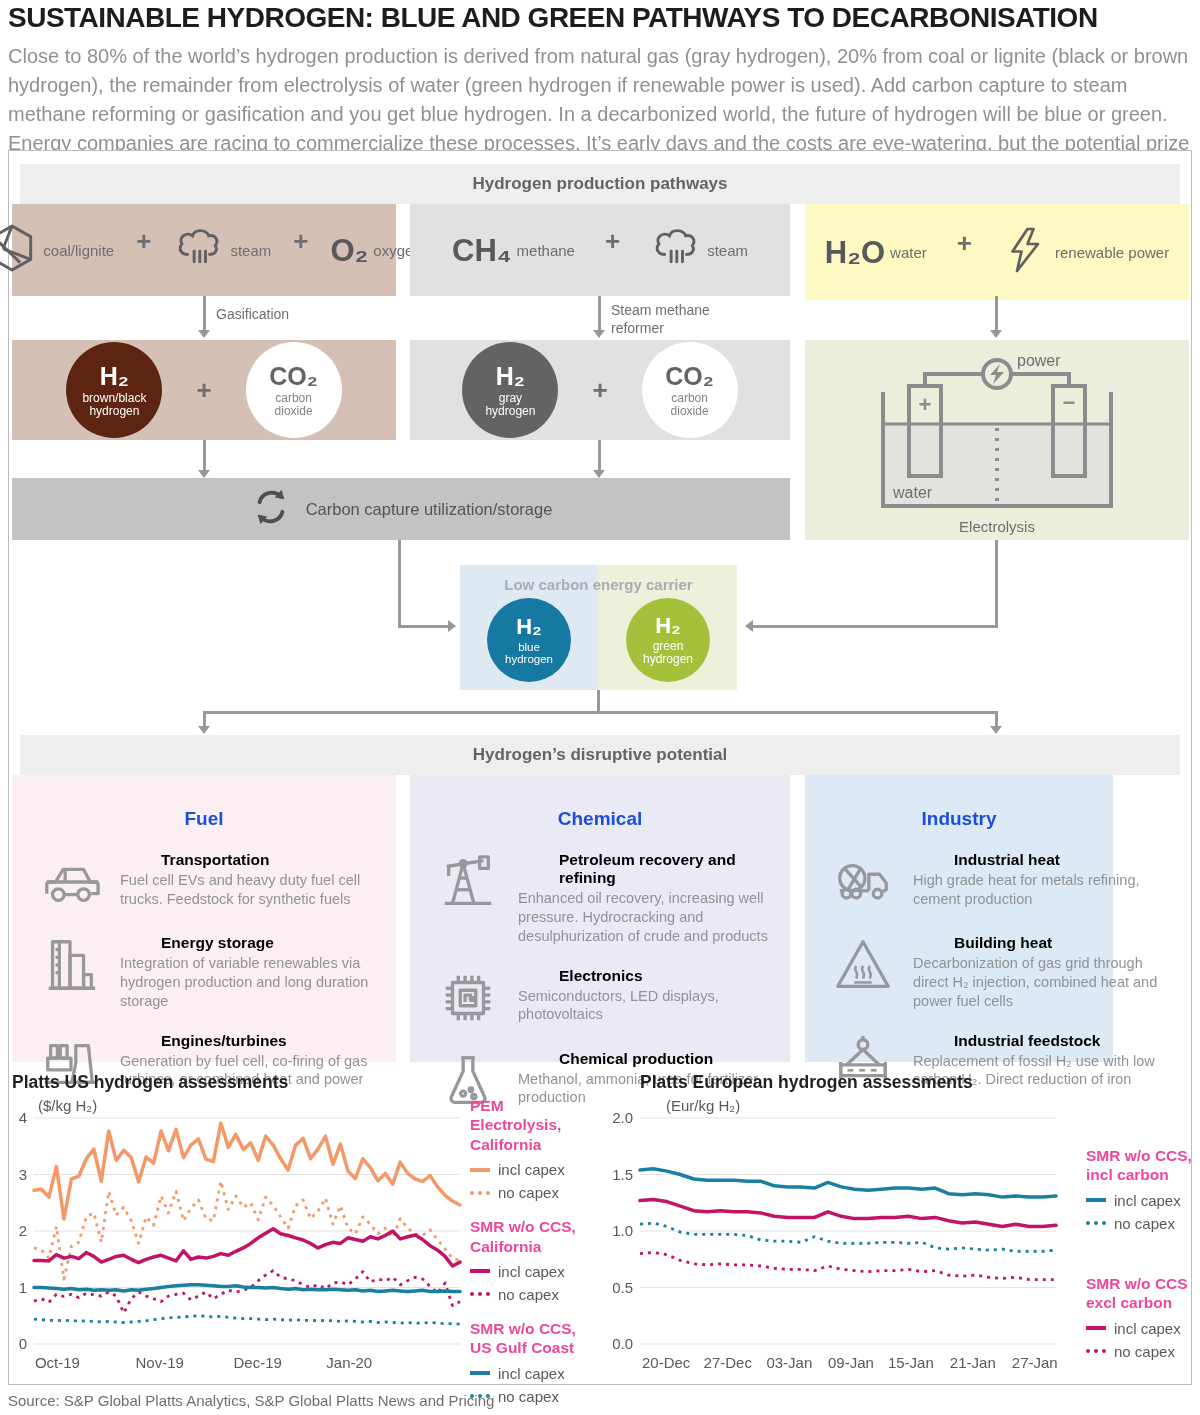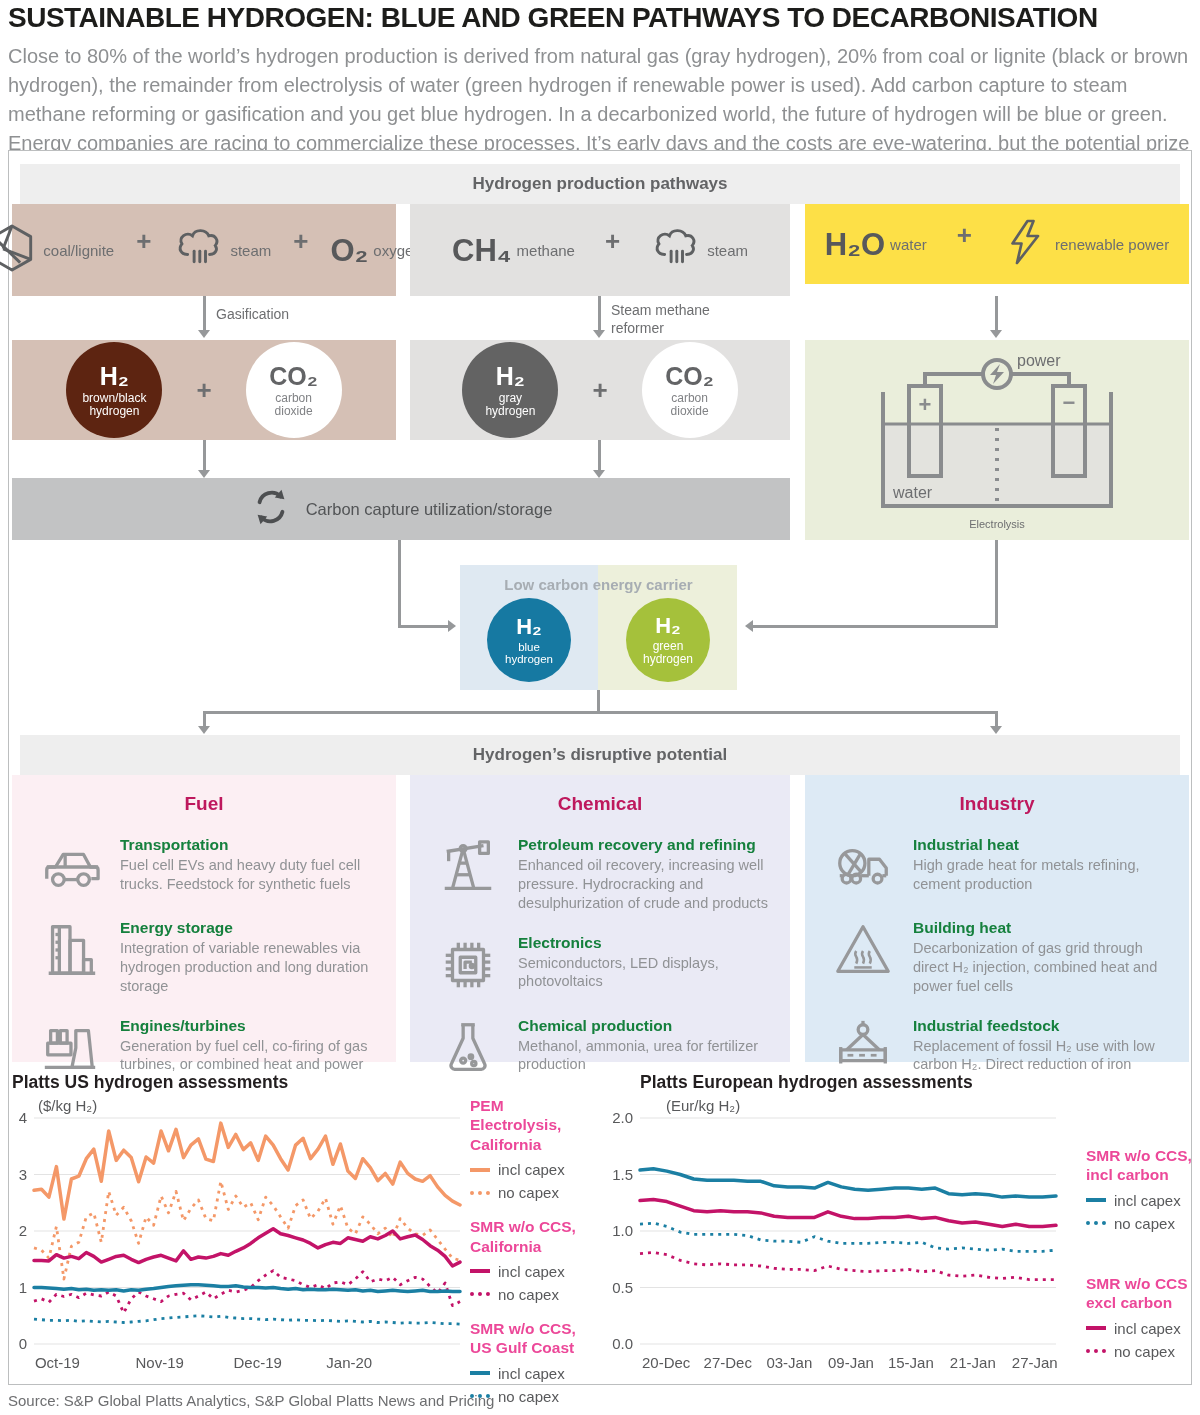--- a/index.html
+++ b/index.html
@@ -21,24 +21,24 @@
   .circle .s{font-size:12px;margin-top:3px;}
   .vline{position:absolute;width:3px;background:#96989a;}
   .hline{position:absolute;height:3px;background:#96989a;}
   .head-down{position:absolute;width:0;height:0;border-left:6px solid transparent;border-right:6px solid transparent;border-top:8px solid #96989a;}
   .head-right{position:absolute;width:0;height:0;border-top:6px solid transparent;border-bottom:6px solid transparent;border-left:8px solid #96989a;}
   .head-left{position:absolute;width:0;height:0;border-top:6px solid transparent;border-bottom:6px solid transparent;border-right:8px solid #96989a;}
   .flowlabel{position:absolute;font-size:14px;color:#6d6e70;line-height:1.25;}
   .ccus{position:absolute;display:flex;align-items:center;justify-content:center;gap:14px;background:#c2c3c4;font-size:16.5px;color:#525456;}
   .carrier-title{position:absolute;text-align:center;font-size:15px;font-weight:700;color:#a7adb3;}
   .panel{position:absolute;top:775px;height:287px;}
-  .panel-title{text-align:center;padding-top:18px;font-size:19px;font-weight:700;color:#be185d;}
+  .panel-title{text-align:center;padding-top:33px;font-size:19px;font-weight:700;color:#1d4ed8;}
   .pitem{display:flex;align-items:flex-start;gap:18px;padding:0 0 0 26px;margin-top:21px;}
   .picon{width:64px;min-width:64px;display:flex;justify-content:center;}
-  .phead{font-size:15.5px;font-weight:700;color:#15803d;margin-bottom:2px;}
+  .phead{font-size:15.5px;font-weight:700;color:#000000;margin-bottom:2px;margin-left:41px;}
   .pbody{font-size:14.5px;color:#909295;line-height:1.3;width:262px;}
   .chart-title{position:absolute;font-size:17.5px;font-weight:700;color:#231f20;}
   .chart-unit{position:absolute;font-size:15px;color:#58595b;}
   .legend{position:absolute;font-size:15px;color:#58595b;}
   .lg-head{font-weight:700;color:#ec4899;font-size:15.5px;line-height:1.25;margin-bottom:7px;}
   .lg-row{display:flex;align-items:center;gap:8px;margin-bottom:6px;}
   .lg-group{margin-bottom:16px;}
   .swatch{display:inline-block;width:20px;height:0;}
   .source{position:absolute;left:8px;top:1392px;font-size:15px;color:#6d6e70;margin:0;}
   svg text{font-family:"Liberation Sans", sans-serif;}
@@ -100,21 +100,21 @@
             <path d="M18,40 c-8,0 -12,-7 -7,-13 c-5,-8 6,-16 13,-10 c3,-9 17,-8 20,0 c8,-2 13,6 8,12 c4,6 -1,11 -7,11"></path>
             <line x1="26" y1="36" x2="26" y2="49"></line>
             <line x1="33" y1="36" x2="33" y2="49"></line>
             <line x1="40" y1="36" x2="40" y2="49"></line>
           </svg>
       </span>
       <span class="sublabel">steam</span>
     </div>
   </div>
 
-  <div class="fbox" style="left:805px;top:204px;width:384px;height:80px;background:#fde047;gap:30px;">
+  <div class="fbox" style="left:805px;top:204px;width:384px;height:96px;background:#fef9c3;gap:30px;">
     <div class="unit">
       <span class="formula">H₂O</span>
       <span class="sublabel">water</span>
     </div>
     <span class="plus">+</span>
     <div class="unit">
       <span>
         <svg width="48" height="48" viewBox="0 0 64 64" fill="none" stroke="#5e6062" stroke-width="3.6" stroke-linejoin="round">
             <polygon points="34,4 14,34 26,34 20,60 48,24 34,24 42,4"></polygon>
           </svg>
@@ -168,21 +168,21 @@
       <rect x="248" y="36" width="32" height="90" fill="none" stroke="#8a8c8e" stroke-width="4"></rect>
       <text x="120" y="62" text-anchor="middle" font-size="22" font-weight="bold" fill="#8a8c8e">+</text>
       <text x="264" y="60" text-anchor="middle" font-size="22" font-weight="bold" fill="#8a8c8e">−</text>
       <path d="M120,36 V24 H177" fill="none" stroke="#8a8c8e" stroke-width="4"></path>
       <path d="M264,36 V24 H207" fill="none" stroke="#8a8c8e" stroke-width="4"></path>
       <circle cx="192" cy="24" r="14" fill="none" stroke="#8a8c8e" stroke-width="4"></circle>
       <polygon points="195,14 185,25 191,25 188,34 199,22 192,22" fill="#8a8c8e"></polygon>
       <text x="212" y="16" font-size="16" fill="#6d6e70">power</text>
       <text x="88" y="148" font-size="16" fill="#6d6e70">water</text>
     </svg>
-    <div class="abs" style="left:0;top:178px;width:384px;text-align:center;font-size:11px;color:#6d6e70;">Electrolysis</div>
+    <div class="abs" style="left:0;top:178px;width:384px;text-align:center;font-size:15px;color:#6d6e70;">Electrolysis</div>
   </div>
 
   <div class="vline" style="left:203px;top:440px;height:30px;"></div>
   <div class="head-down" style="left:198px;top:470px;"></div>
   <div class="vline" style="left:598px;top:440px;height:30px;"></div>
   <div class="head-down" style="left:593px;top:470px;"></div>
 
   <div class="ccus" style="left:12px;top:478px;width:778px;height:62px;">
     <span>
       <svg width="42" height="42" viewBox="0 0 44 44" fill="none" stroke="#4d4f51" stroke-width="4" stroke-linecap="round">
@@ -341,21 +341,21 @@
             <circle cx="38" cy="48" r="2.2"></circle>
           </svg>
       </div>
       <div>
         <div class="phead">Chemical production</div>
         <div class="pbody">Methanol, ammonia, urea for fertilizer production</div>
       </div>
     </div>
   </div>
 
-  <div class="panel" style="left:805px;width:384px;background:#ddeaf5;">
+  <div class="panel" style="left:805px;width:308px;background:#ddeaf5;">
     <div class="panel-title">Industry</div>
     <div class="pitem">
       <div class="picon">
         <svg width="62" height="62" viewBox="0 0 64 64" fill="none" stroke="#97989a" stroke-width="3.4" stroke-linejoin="round">
             <circle cx="21" cy="28" r="13"></circle>
             <line x1="13" y1="18" x2="30" y2="37"></line>
             <line x1="29" y1="19" x2="17" y2="39"></line>
             <path d="M38,41 v-17 h11 l7,9 v8"></path>
             <circle cx="15" cy="44" r="4.5"></circle>
             <circle cx="25" cy="44" r="4.5"></circle>

